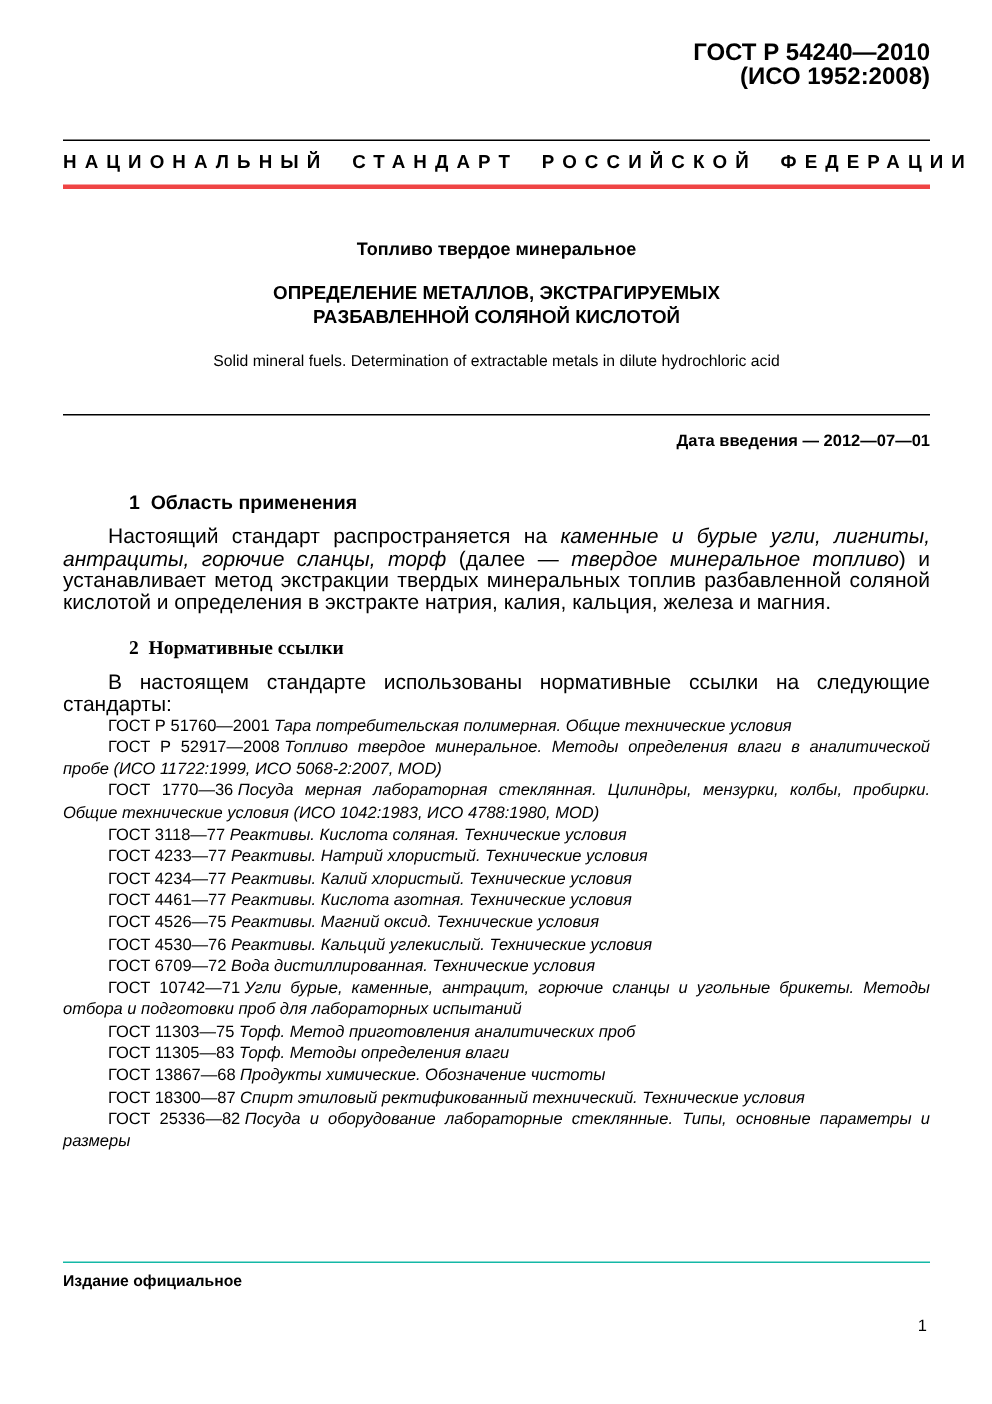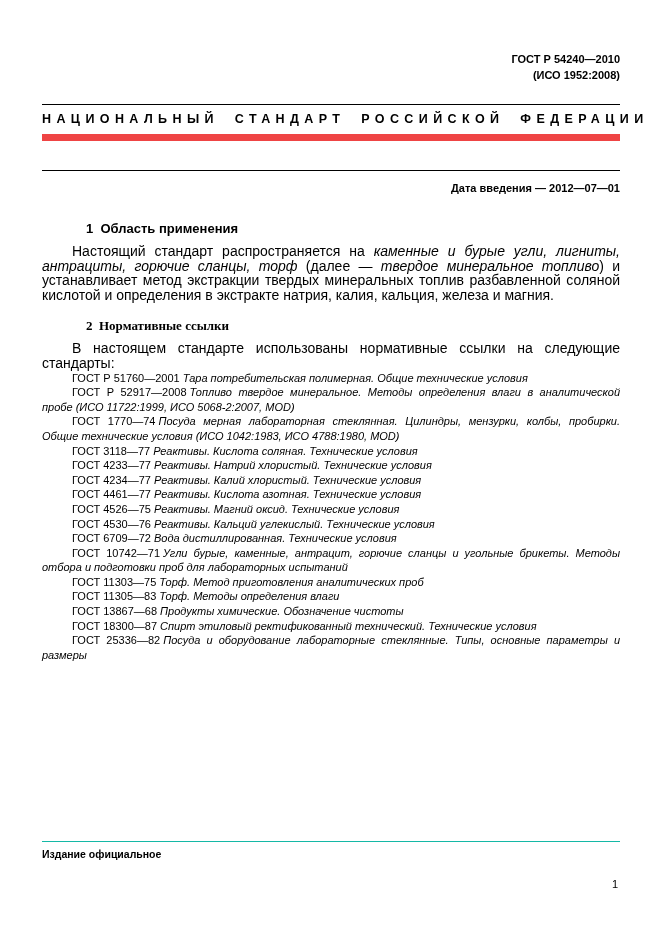--- a/index.html
+++ b/index.html
@@ -15,30 +15,30 @@
     width: 661px; height: 936px;
     background: #ffffff;
     overflow: hidden;
   }
   .inner {
     position: absolute;
     left: 42px; top: 0;
     width: 578px;
   }
   .doc-header {
-    margin-top: 52px;
+    margin-top: 28px;
     text-align: right;
     font-weight: bold;
-    font-size: 11px;
+    font-size: 16px;
     line-height: 15.5px;
   }
   .banner {
-    margin-top: 21px;
+    margin-top: 34px;
     border-top: 1px solid #000;
-    border-bottom: 7px solid #ef4444;
+    border-bottom: 3px solid #ef4444;
     padding: 7px 0 8px 0;
   }
   .banner-text {
     font-weight: bold;
     font-size: 12.5px;
     letter-spacing: 5.4px;
     word-spacing: 7px;
     white-space: nowrap;
   }
   .title-block { text-align: center; }
@@ -117,36 +117,44 @@
 
     <div class="doc-header">
       <div>ГОСТ Р 54240—2010</div>
       <div>(ИСО 1952:2008)</div>
     </div>
 
     <div class="banner">
       <div class="banner-text">НАЦИОНАЛЬНЫЙ СТАНДАРТ РОССИЙСКОЙ ФЕДЕРАЦИИ</div>
     </div>
 
+    <div class="title-block">
+      <div class="title-group">Топливо твердое минеральное</div>
+      <div class="title-main">
+        <div>ОПРЕДЕЛЕНИЕ МЕТАЛЛОВ, ЭКСТРАГИРУЕМЫХ</div>
+        <div>РАЗБАВЛЕННОЙ СОЛЯНОЙ КИСЛОТОЙ</div>
+      </div>
+      <div class="title-en">Solid mineral fuels. Determination of extractable metals in dilute hydrochloric acid</div>
+    </div>
 
     <div class="rule"></div>
 
     <div class="date-line">Дата введения — 2012—07—01</div>
 
     <div class="sec-heading">1  Область применения</div>
 
     <p class="body-p"><span>Настоящий стандарт распространяется на </span><span class="it">каменные и бурые угли, лигниты, антрациты, горючие сланцы, торф</span><span> (далее — </span><span class="it">твердое минеральное топливо</span><span>) и устанавливает метод экстракции твердых минеральных топлив разбавленной соляной кислотой и определения в экстракте натрия, калия, кальция, железа и магния.</span></p>
 
     <div class="sec-heading sec2-heading">2  Нормативные ссылки</div>
 
     <p class="body-p">В настоящем стандарте использованы нормативные ссылки на следующие стандарты:</p>
 
     <p class="ref"><span class="ref-num">ГОСТ Р 51760—2001</span><span class="ref-title">Тара потребительская полимерная. Общие технические условия</span></p>
     <p class="ref"><span class="ref-num">ГОСТ Р 52917—2008</span><span class="ref-title">Топливо твердое минеральное. Методы определения влаги в аналитической пробе (ИСО 11722:1999, ИСО 5068-2:2007, MOD)</span></p>
-    <p class="ref"><span class="ref-num">ГОСТ 1770—74</span><span class="ref-title">Посуда мерная лабораторная стеклянная. Цилиндры, мензурки, колбы, пробирки. Общие технические условия (ИСО 1042:1983, ИСО 4788:1980, MOD)</span></p>
+    <p class="ref"><span class="ref-num">ГОСТ 1770—36</span><span class="ref-title">Посуда мерная лабораторная стеклянная. Цилиндры, мензурки, колбы, пробирки. Общие технические условия (ИСО 1042:1983, ИСО 4788:1980, MOD)</span></p>
     <p class="ref"><span class="ref-num">ГОСТ 3118—77</span><span class="ref-title">Реактивы. Кислота соляная. Технические условия</span></p>
     <p class="ref"><span class="ref-num">ГОСТ 4233—77</span><span class="ref-title">Реактивы. Натрий хлористый. Технические условия</span></p>
     <p class="ref"><span class="ref-num">ГОСТ 4234—77</span><span class="ref-title">Реактивы. Калий хлористый. Технические условия</span></p>
     <p class="ref"><span class="ref-num">ГОСТ 4461—77</span><span class="ref-title">Реактивы. Кислота азотная. Технические условия</span></p>
     <p class="ref"><span class="ref-num">ГОСТ 4526—75</span><span class="ref-title">Реактивы. Магний оксид. Технические условия</span></p>
     <p class="ref"><span class="ref-num">ГОСТ 4530—76</span><span class="ref-title">Реактивы. Кальций углекислый. Технические условия</span></p>
     <p class="ref"><span class="ref-num">ГОСТ 6709—72</span><span class="ref-title">Вода дистиллированная. Технические условия</span></p>
     <p class="ref"><span class="ref-num">ГОСТ 10742—71</span><span class="ref-title">Угли бурые, каменные, антрацит, горючие сланцы и угольные брикеты. Методы отбора и подготовки проб для лабораторных испытаний</span></p>
     <p class="ref"><span class="ref-num">ГОСТ 11303—75</span><span class="ref-title">Торф. Метод приготовления аналитических проб</span></p>
     <p class="ref"><span class="ref-num">ГОСТ 11305—83</span><span class="ref-title">Торф. Методы определения влаги</span></p>

